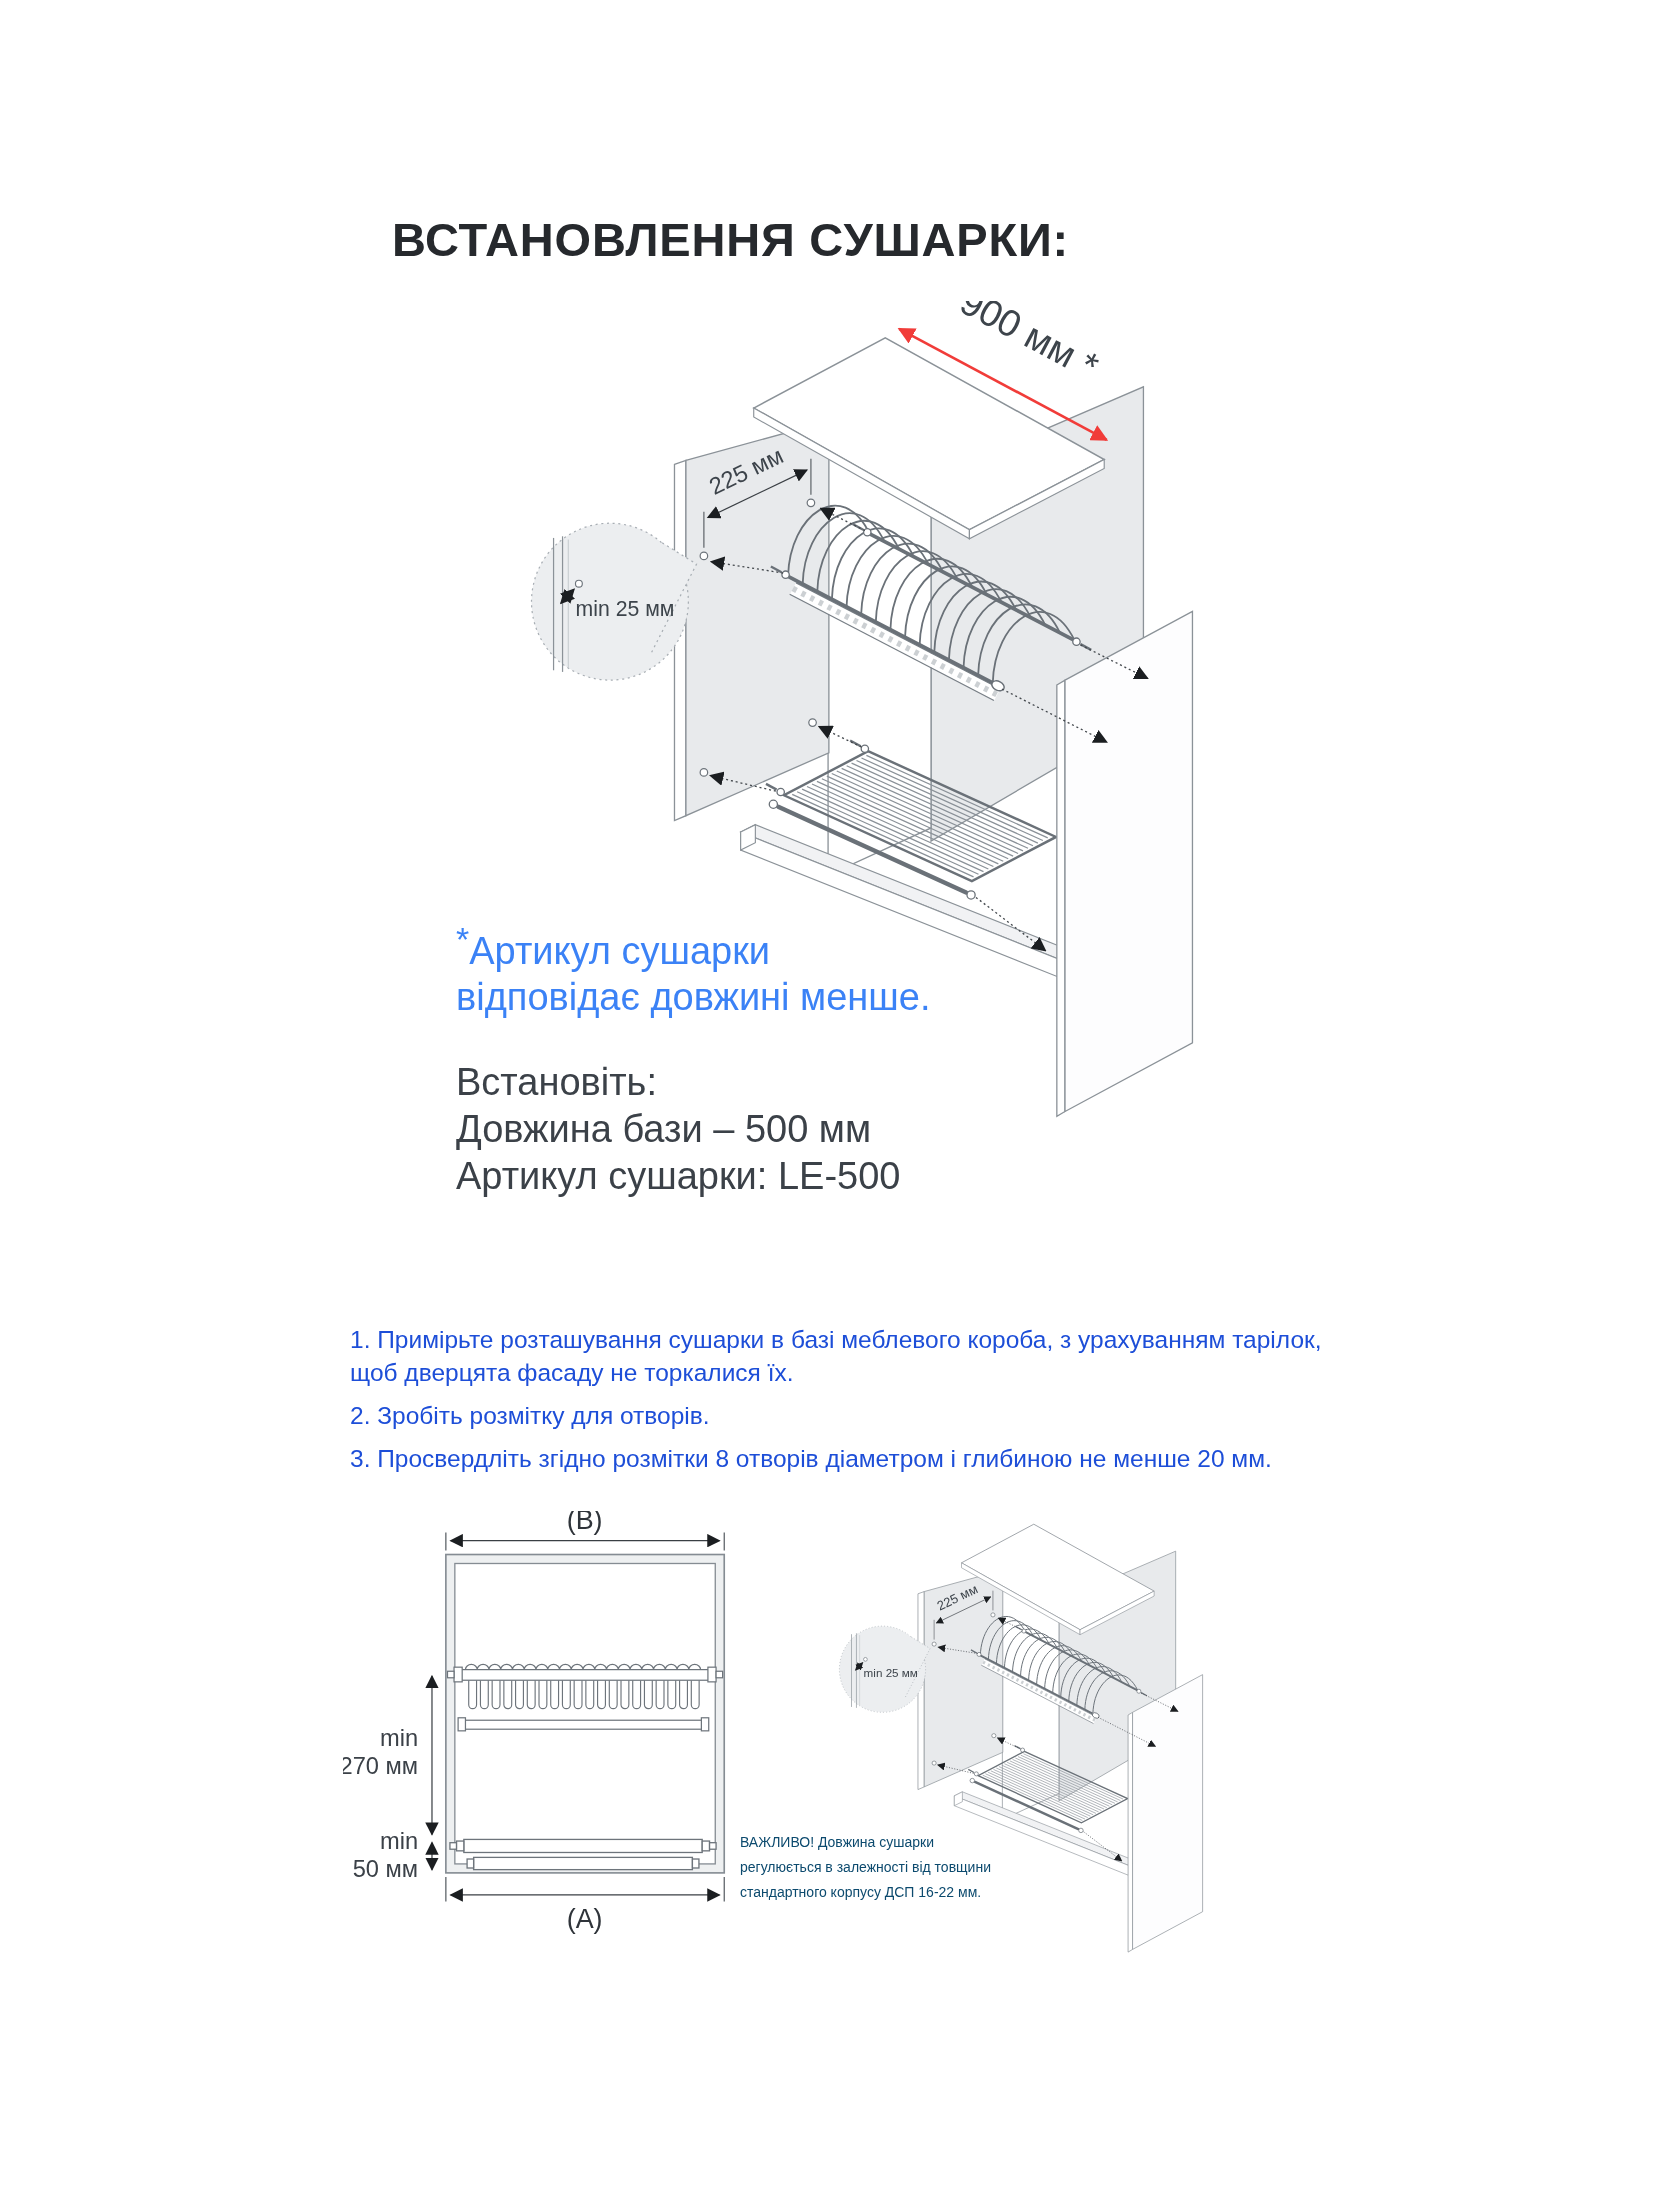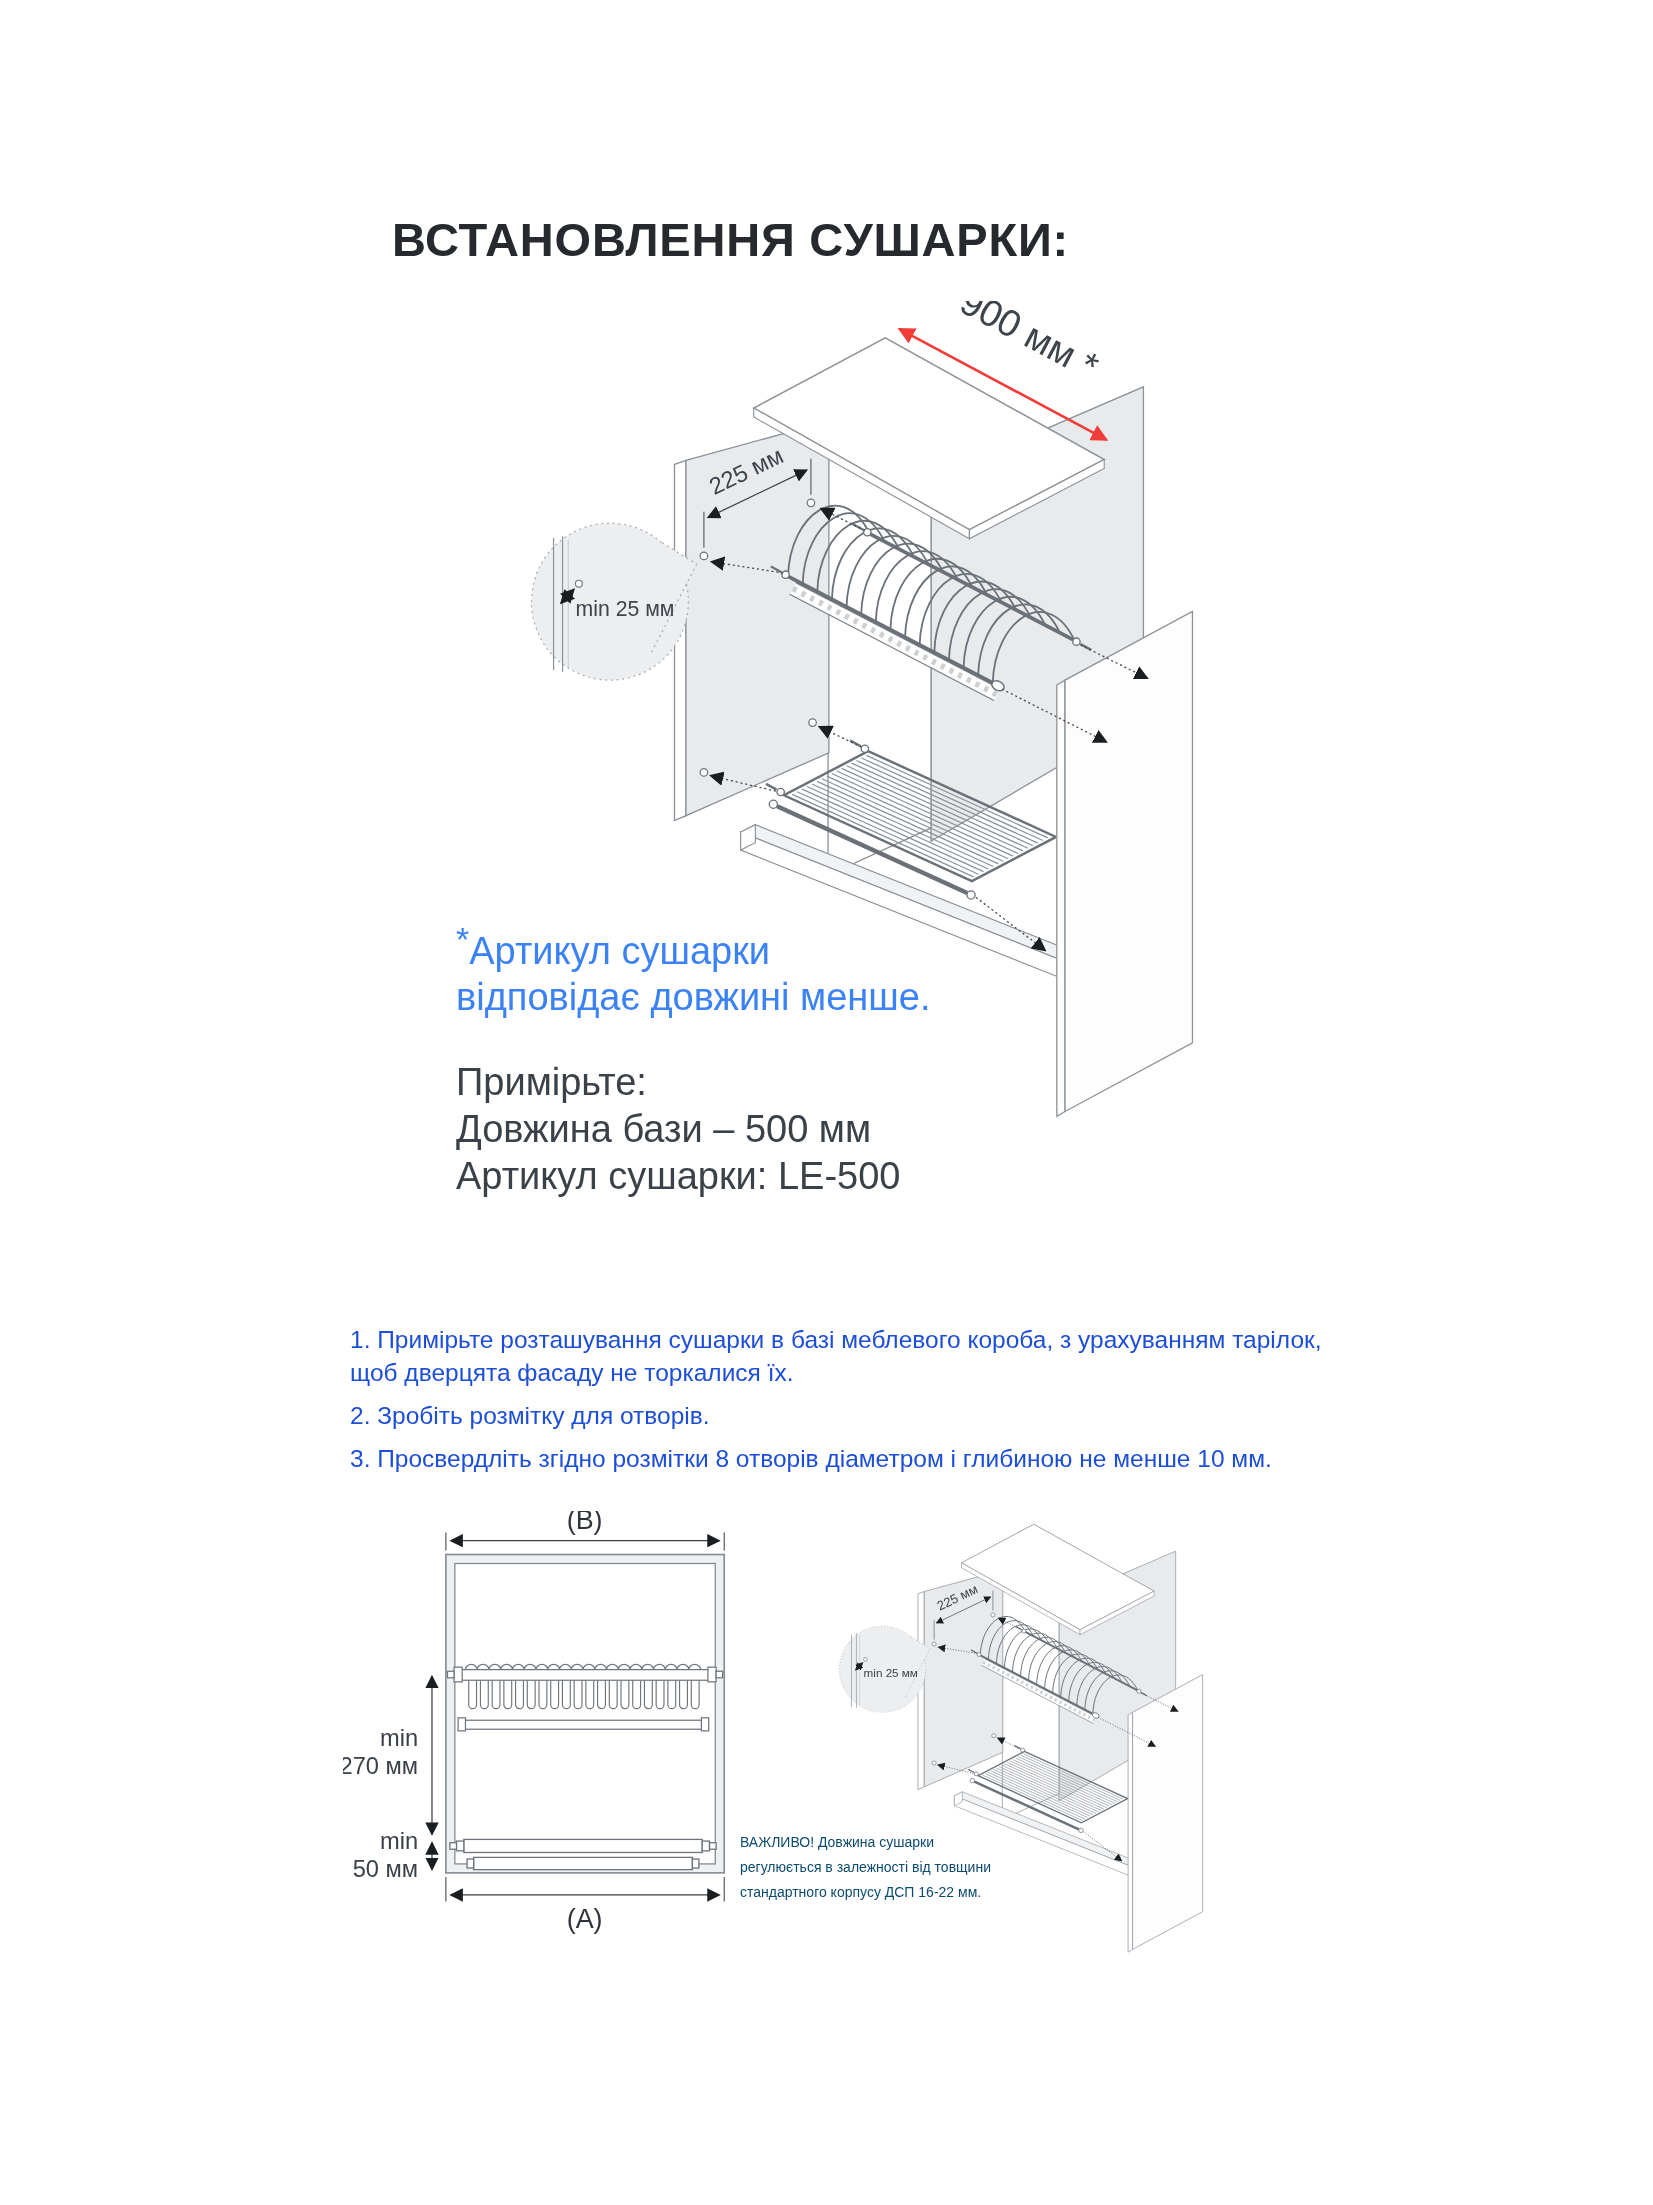--- a/index.html
+++ b/index.html
@@ -166,29 +166,29 @@
       <text text-anchor="middle" font-size="46" fill="#34393e" transform="translate(638,54) rotate(28)">900 мм *</text>
     </g>
   </svg>
 
   <div class="abs note">
     <span class="star">*</span><span>Артикул сушарки</span><br>
     <span>відповідає довжині менше.</span>
   </div>
 
   <div class="abs example">
-    <div>Примірьте:</div>
+    <div>Встановіть:</div>
     <div>Довжина бази – 500 мм</div>
     <div>Артикул сушарки: LE-500</div>
   </div>
 
   <div class="abs instr">
     <div>1. Примірьте розташування сушарки в базі меблевого короба, з урахуванням тарілок, щоб дверцята фасаду не торкалися їх.</div>
     <div>2. Зробіть розмітку для отворів.</div>
-    <div>3. Просвердліть згідно розмітки 8 отворів діаметром і глибиною не менше 10 мм.</div>
+    <div>3. Просвердліть згідно розмітки 8 отворів діаметром і глибиною не менше 20 мм.</div>
   </div>
 
   <svg class="abs" style="left:343px;top:1511px;" width="449" height="425" viewBox="0 0 550 520">
 
     <g>
       <line x1="126" y1="48" x2="126" y2="26" stroke="#565c62" stroke-width="1.5"></line>
       <line x1="467" y1="48" x2="467" y2="26" stroke="#565c62" stroke-width="1.5"></line>
       <line x1="132" y1="36" x2="461" y2="36" stroke="#3a3f44" stroke-width="1.5" marker-start="url(#mB)" marker-end="url(#mB)"></line>
       <text class="fvlab" x="296" y="22" text-anchor="middle">(B)</text>
     </g>

